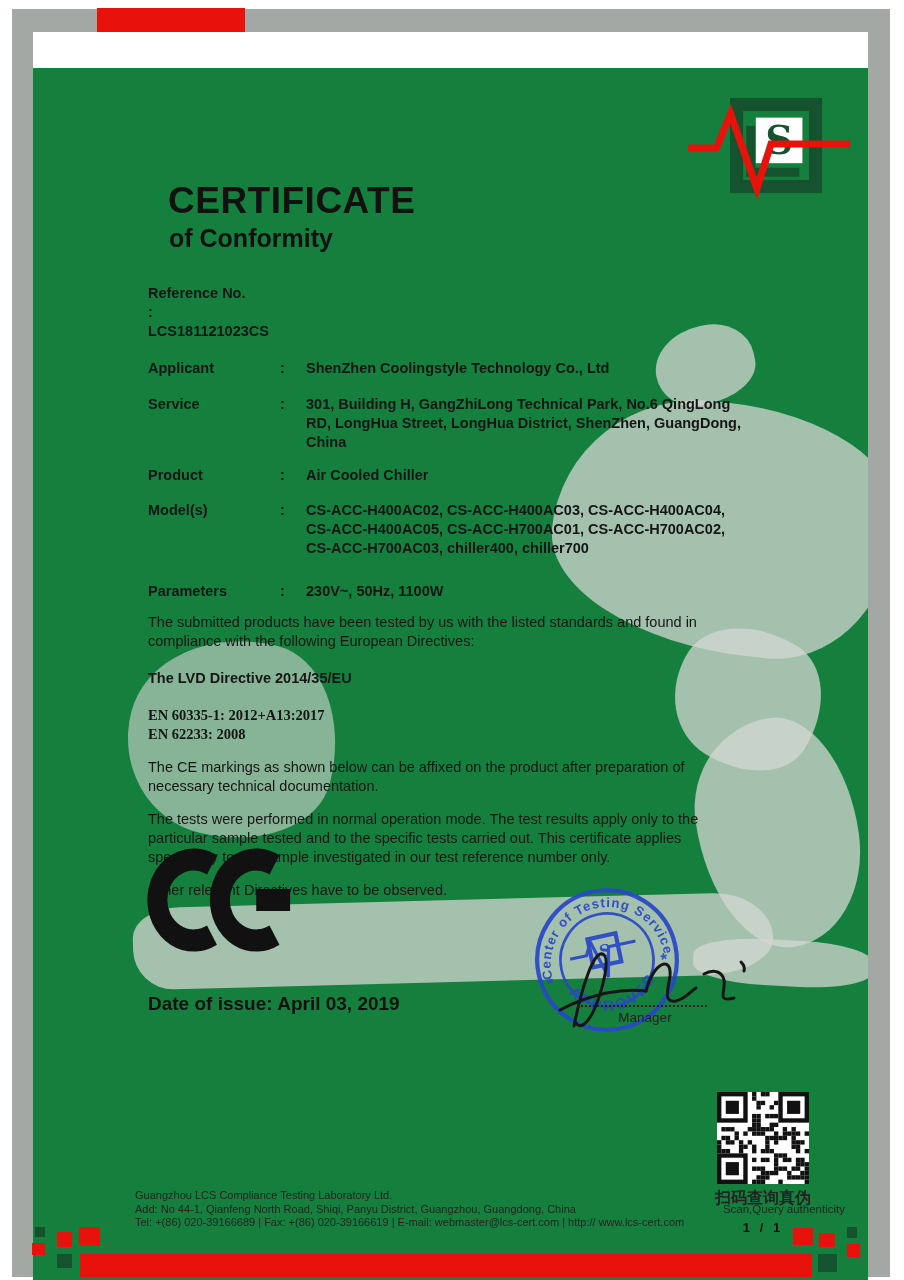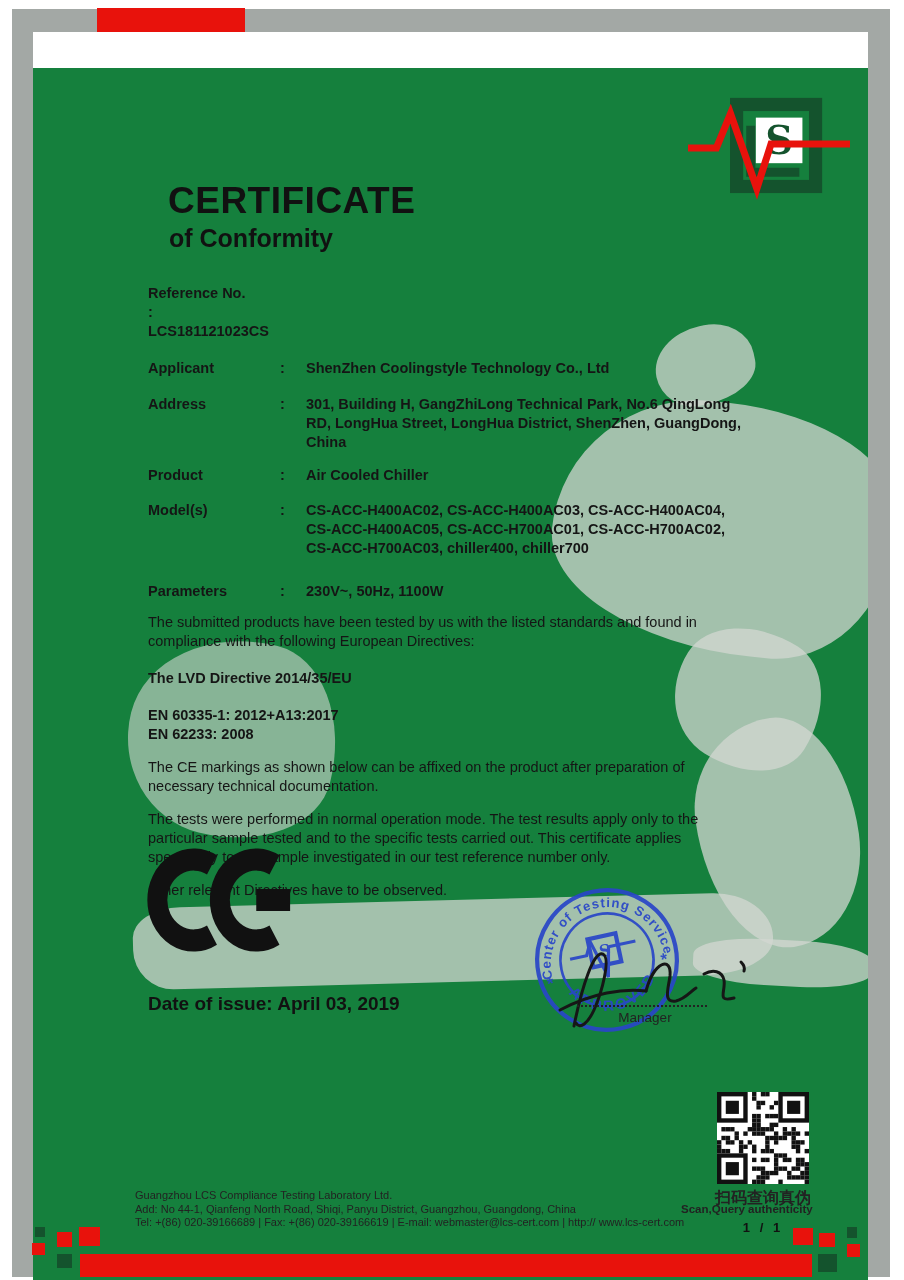--- a/index.html
+++ b/index.html
@@ -39,36 +39,36 @@
   .content{position:absolute;left:115px;top:216px;width:605px;color:#151515;}
   .frow{display:flex;align-items:flex-start;font-size:14.5px;line-height:19px;font-weight:bold;}
   .frow .lab{width:132px;flex:none;}
   .frow .col{width:26px;flex:none;text-align:left;}
   .frow .val{width:470px;}
   .mb18{margin-bottom:18px;flex-direction:column;} .mb17{margin-bottom:17px;} .mb14{margin-bottom:14px;}
   .mb16{margin-bottom:16px;} .mb24{margin-bottom:24px;} .mb12{margin-bottom:12px;}
   .para{font-size:14.5px;line-height:19px;margin:0 0 14px 0;max-width:592px;}
   .para.b{font-weight:bold;}
   .std-line{font-size:14.5px;line-height:19px;font-weight:bold;}
-  .std-block{margin:0 0 14px 0;}
+  .std-block{margin:0 0 14px 0;font-family:Liberation Serif, serif;}
   .gap18{margin-bottom:18px;}
 
   .ce-mark{position:absolute;left:113px;top:779px;width:158px;height:106px;}
   .date-issue{position:absolute;left:115px;top:925px;font-size:19px;font-weight:bold;color:#111;}
 
   
   .stamp{position:absolute;left:500px;top:818px;width:148px;height:148px;transform:rotate(-12deg);opacity:.92;}
   .signature{position:absolute;left:515px;top:862px;width:210px;height:112px;}
   .sig-dots{position:absolute;left:544px;top:937px;width:130px;border-bottom:2px dotted #222;}
   .manager{position:absolute;left:552px;top:942px;width:120px;text-align:center;font-size:13.5px;color:#222;}
 
   
   .qr{position:absolute;left:684px;top:1024px;width:92px;height:92px;background:#fff;}
   .qr-zh{position:absolute;left:660px;top:1120px;width:140px;text-align:center;font-size:16px;font-weight:bold;color:#222;}
-  .qr-en{position:absolute;left:648px;top:1135px;width:164px;text-align:left;font-size:11.5px;font-weight:bold;color:#222;}
+  .qr-en{position:absolute;left:648px;top:1135px;width:164px;text-align:right;font-size:11.5px;font-weight:normal;color:#222;}
   .page-ind{position:absolute;left:660px;top:1152px;width:140px;text-align:center;font-size:13px;font-weight:bold;letter-spacing:3px;color:#111;}
 
   
   .footer{position:absolute;left:102px;top:1121px;width:560px;font-size:11px;line-height:13.5px;color:#222;}
 </style>
 </head>
 <body>
 
 <div class="canvas">
 
@@ -106,21 +106,21 @@
         <span class="lab">Reference No.</span>
         <span class="col">:</span>
         <span class="val">LCS181121023CS</span>
       </div>
       <div class="frow mb17">
         <span class="lab">Applicant</span>
         <span class="col">:</span>
         <span class="val">ShenZhen Coolingstyle Technology Co., Ltd</span>
       </div>
       <div class="frow mb14">
-        <span class="lab">Address</span>
+        <span class="lab">Service</span>
         <span class="col">:</span>
         <span class="val">301, Building H, GangZhiLong Technical Park, No.6 QingLong RD, LongHua Street, LongHua District, ShenZhen, GuangDong, China</span>
       </div>
       <div class="frow mb16">
         <span class="lab">Product</span>
         <span class="col">:</span>
         <span class="val">Air Cooled Chiller</span>
       </div>
       <div class="frow mb24">
         <span class="lab">Model(s)</span>

